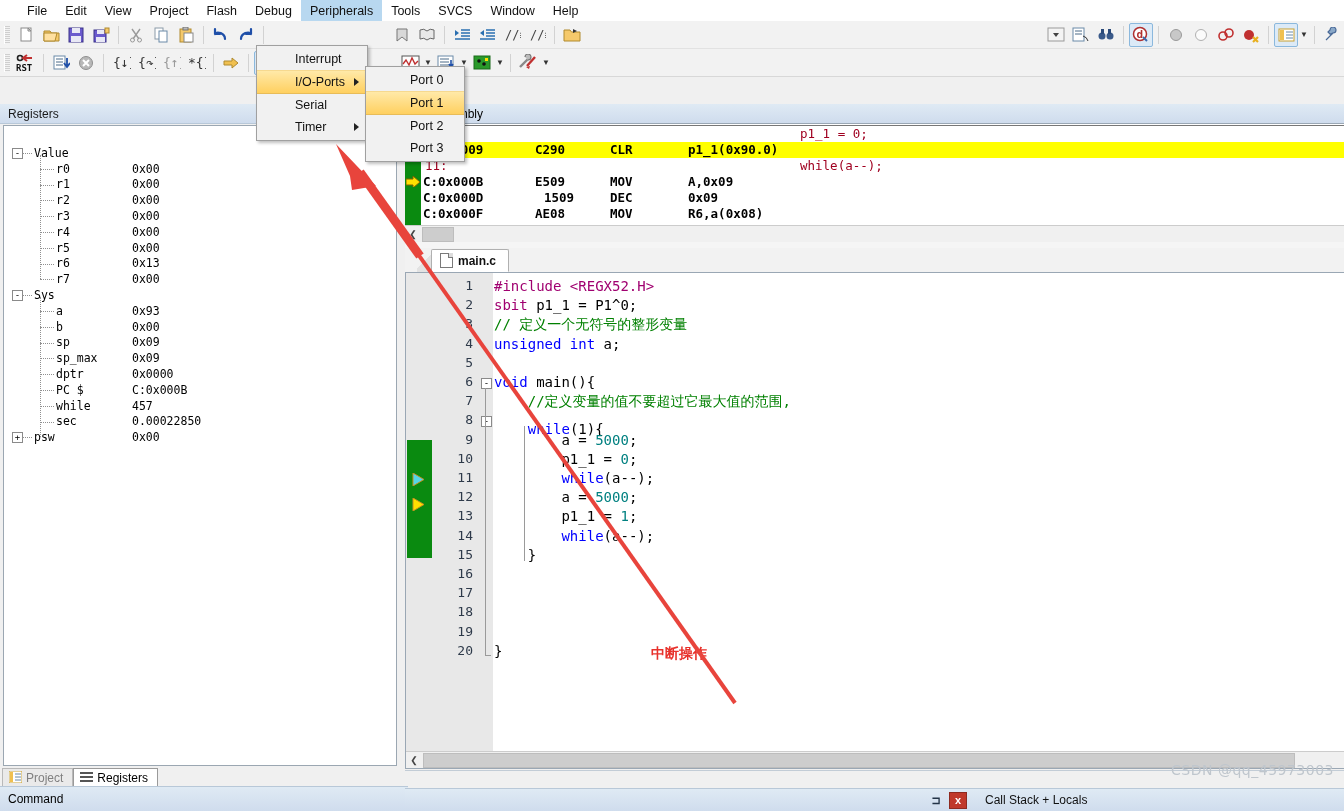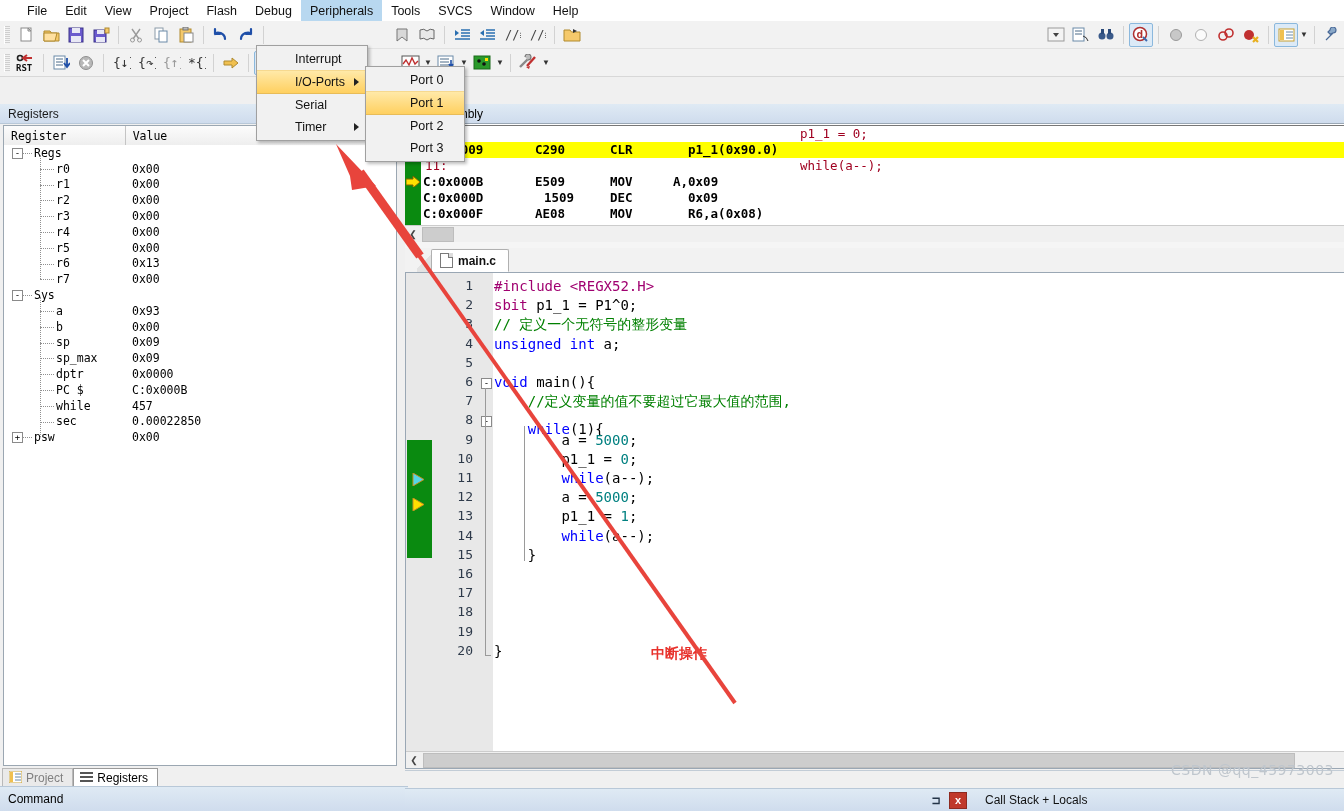--- a/index.html
+++ b/index.html
@@ -476,29 +476,25 @@
           <path d="M17 3 l-8 9" stroke="#c03030" stroke-width="2.4"></path>
           <path d="M8 13 l3 2 1 -3" fill="#c03030"></path>
         </svg>
     </div>
     <div class="tb-caret">▼</div>
   </div>
 
   <div class="left-pane">
     <div class="pane-caption">Registers</div>
     <div class="reg-table">
-      <div class="reg-head">
-        <div class="rh-reg">Register</div>
-        <div class="rh-val">Value</div>
-      </div>
       <div class="reg-body" id="reg-body">
           <div class="reg-row" style="top: 0px; position: absolute; left: 0px; right: 0px;">
             <div class="expander" style="left: 8px;">-</div>
             <div class="hdots" style="left: 18px; top: 8px; width: 10px;"></div>
-            <span class="reg-name" style="left: 30px;">Regs</span>
+            <span class="reg-name" style="left: 30px;">Value</span>
           </div>
           <div class="reg-row" style="top: 15.8px; position: absolute; left: 0px; right: 0px;">
             <div class="hdots" style="left: 36px; top: 8px; width: 14px;"></div>
             <span class="reg-name" style="left: 52px;">r0</span>
             <span class="reg-val">0x00</span>
           </div>
           <div class="reg-row" style="top: 31.6px; position: absolute; left: 0px; right: 0px;">
             <div class="hdots" style="left: 36px; top: 8px; width: 14px;"></div>
             <span class="reg-name" style="left: 52px;">r1</span>
             <span class="reg-val">0x00</span>
@@ -621,21 +617,21 @@
 
   <div class="right">
 
     <div class="disasm">
       <div class="disasm-cap">Disassembly</div>
       <div class="disasm-body" id="disasm-body">
         <div class="d-green" style="height:100%"></div>
       <div class="dline" style="top: 0px;"><span class="d-src" style="left: 20px;">10:</span><span class="d-src" style="left: 395px;">p1_1 = 0;</span></div>
           <div class="dline hl" style="top: 16px;"><span class="d-col" style="left: 18px;">C:0x0009</span><span class="d-col" style="left: 130px;">C290</span><span class="d-col" style="left: 205px;">CLR</span><span class="d-col" style="left: 283px;">p1_1(0x90.0)</span></div>
           <div class="dline" style="top: 32px;"><span class="d-src" style="left: 20px;">11:</span><span class="d-src" style="left: 395px;">while(a--);</span></div>
-          <div class="dline" style="top: 48px;"><span class="d-col" style="left: 18px;">C:0x000B</span><span class="d-col" style="left: 130px;">E509</span><span class="d-col" style="left: 205px;">MOV</span><span class="d-col" style="left: 268px; text-align: right;">A,0x09</span><svg width="15" height="12" class="cur-arrow" style="left: 1px; top: 2px;">
+          <div class="dline" style="top: 48px;"><span class="d-col" style="left: 18px;">C:0x000B</span><span class="d-col" style="left: 130px;">E509</span><span class="d-col" style="left: 205px;">MOV</span><span class="d-col" style="left: 283px; text-align: right;">A,0x09</span><svg width="15" height="12" class="cur-arrow" style="left: 1px; top: 2px;">
               <path d="M0 3 h7 v-3 l7 6 -7 6 v-3 h-7z" fill="#ffe000" stroke="#806000"></path>
             </svg></div>
           <div class="dline" style="top: 64px;"><span class="d-col" style="left: 18px;">C:0x000D</span><span class="d-col" style="left: 139px;">1509</span><span class="d-col" style="left: 205px;">DEC</span><span class="d-col" style="left: 283px;">0x09</span></div>
           <div class="dline" style="top: 80px;"><span class="d-col" style="left: 18px;">C:0x000F</span><span class="d-col" style="left: 130px;">AE08</span><span class="d-col" style="left: 205px;">MOV</span><span class="d-col" style="left: 283px;">R6,a(0x08)</span></div>
           <div class="dline" style="top: 96px;"><span class="d-col" style="left: 18px;">C:0x0011</span><span class="d-col" style="left: 130px;">7002</span><span class="d-col" style="left: 205px;">JNZ</span><span class="d-col" style="left: 283px;">C:0015</span></div>
         </div>
       <div class="disasm-hscroll">
         <div class="hs-btn">❮</div>
         <div class="hs-thumb"></div>
       </div>

